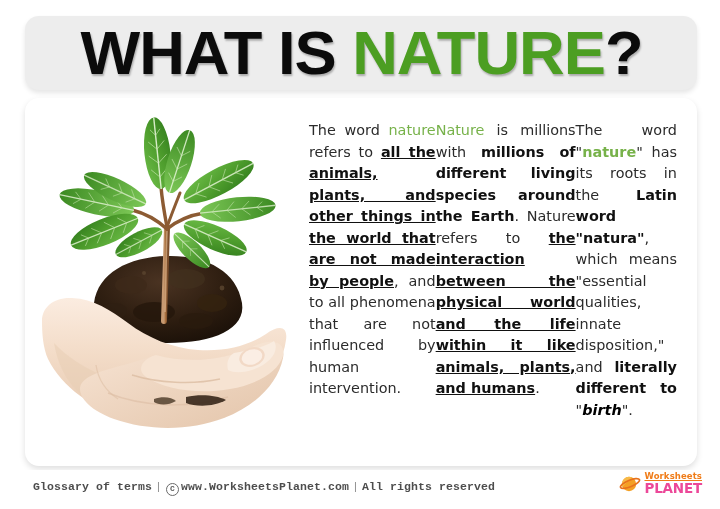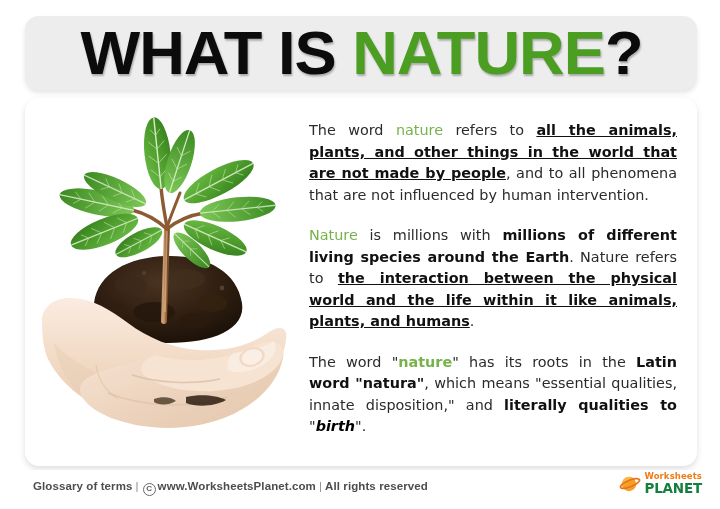--- a/index.html
+++ b/index.html
@@ -64,21 +64,21 @@
     position:relative;
     display:flex;align-items:center;justify-content:center;
   }
   .illus svg{display:block;}
 
   
   .textcol{
     flex:1 1 auto;
     padding:14px 6px 6px 8px;
     box-sizing:border-box;
-    display:flex;flex-direction:column;
+    display:flex;flex-direction:row;
     justify-content:flex-start;
   }
   .para{
     font-family:"DejaVu Sans","Liberation Sans", sans-serif;
     font-size:14.4px;
     line-height:21.5px;
     color:#2b2b2b;
     text-align:justify;
     margin:0 0 19px 0;
     word-spacing:.2px;
@@ -93,21 +93,21 @@
   
   .footer{
     position:absolute;
     left:0;top:470px;
     width:720px;height:39px;
     background:#ffffff;
   }
   .footer-text{
     position:absolute;
     left:33px;top:10px;
-    font-family:Liberation Sans, sans-serif;
+    font-family:Liberation Mono, monospace;
     font-size:11.5px;
     font-weight:bold;
     color:#4d4d4d;
     white-space:nowrap;
     letter-spacing:.1px;
   }
   .sep{color:#8d8d8d;font-weight:normal;padding:0 3px;}
   .copy-ic{
     display:inline-block;
     width:11px;height:11px;
@@ -131,25 +131,26 @@
   .logo-mark{flex:0 0 auto;}
   .logo-words{
     display:flex;flex-direction:column;
     line-height:1;
   }
   .logo-top{
     font-family:"DejaVu Sans","Liberation Sans", sans-serif;
     font-size:8.5px;font-weight:bold;
     color:#F07C18;
     letter-spacing:.1px;
+    text-decoration:underline;
   }
   .logo-bot{
     font-family:"DejaVu Sans","Liberation Sans", sans-serif;
     font-size:13.5px;font-weight:bold;
-    color:#15803d;
+    color:#ec4899;
     letter-spacing:-.2px;
     margin-top:1px;
   }
 </style>
 </head>
 <body>
 
 <div class="page">
 
   <div class="title-bar">
@@ -389,21 +390,21 @@
           </g>
         </svg>
       </div>
 
       <div class="textcol">
 
         <p class="para"><span>The word </span><span class="g">nature</span><span> refers to </span><span class="u">all the animals, plants, and other things in the world that are not made by people</span><span>, and to all phenomena that are not influenced by human intervention.</span></p>
 
         <p class="para"><span class="g">Nature</span><span> is millions with </span><span class="b">millions of different living species around the Earth</span><span>. Nature refers to </span><span class="u">the interaction between the physical world and the life within it like animals, plants, and humans</span><span>.</span></p>
 
-        <p class="para"><span>The word "</span><span class="gb">nature</span><span>" has its roots in the </span><span class="b">Latin word "natura"</span><span>, which means "essential qualities, innate disposition," and </span><span class="b">literally qualities to</span><span> "</span><span class="bi">birth</span><span>".</span></p>
+        <p class="para"><span>The word "</span><span class="gb">nature</span><span>" has its roots in the </span><span class="b">Latin word "natura"</span><span>, which means "essential qualities, innate disposition," and </span><span class="b">literally different to</span><span> "</span><span class="bi">birth</span><span>".</span></p>
 
       </div>
     </div>
   </div>
 
   <div class="footer">
     <div class="footer-text"><span>Glossary of terms</span><span class="sep">|</span><span class="copy-ic">C</span><span>www.WorksheetsPlanet.com</span><span class="sep">|</span><span>All rights reserved</span></div>
   </div>
 
   <div class="logo">

